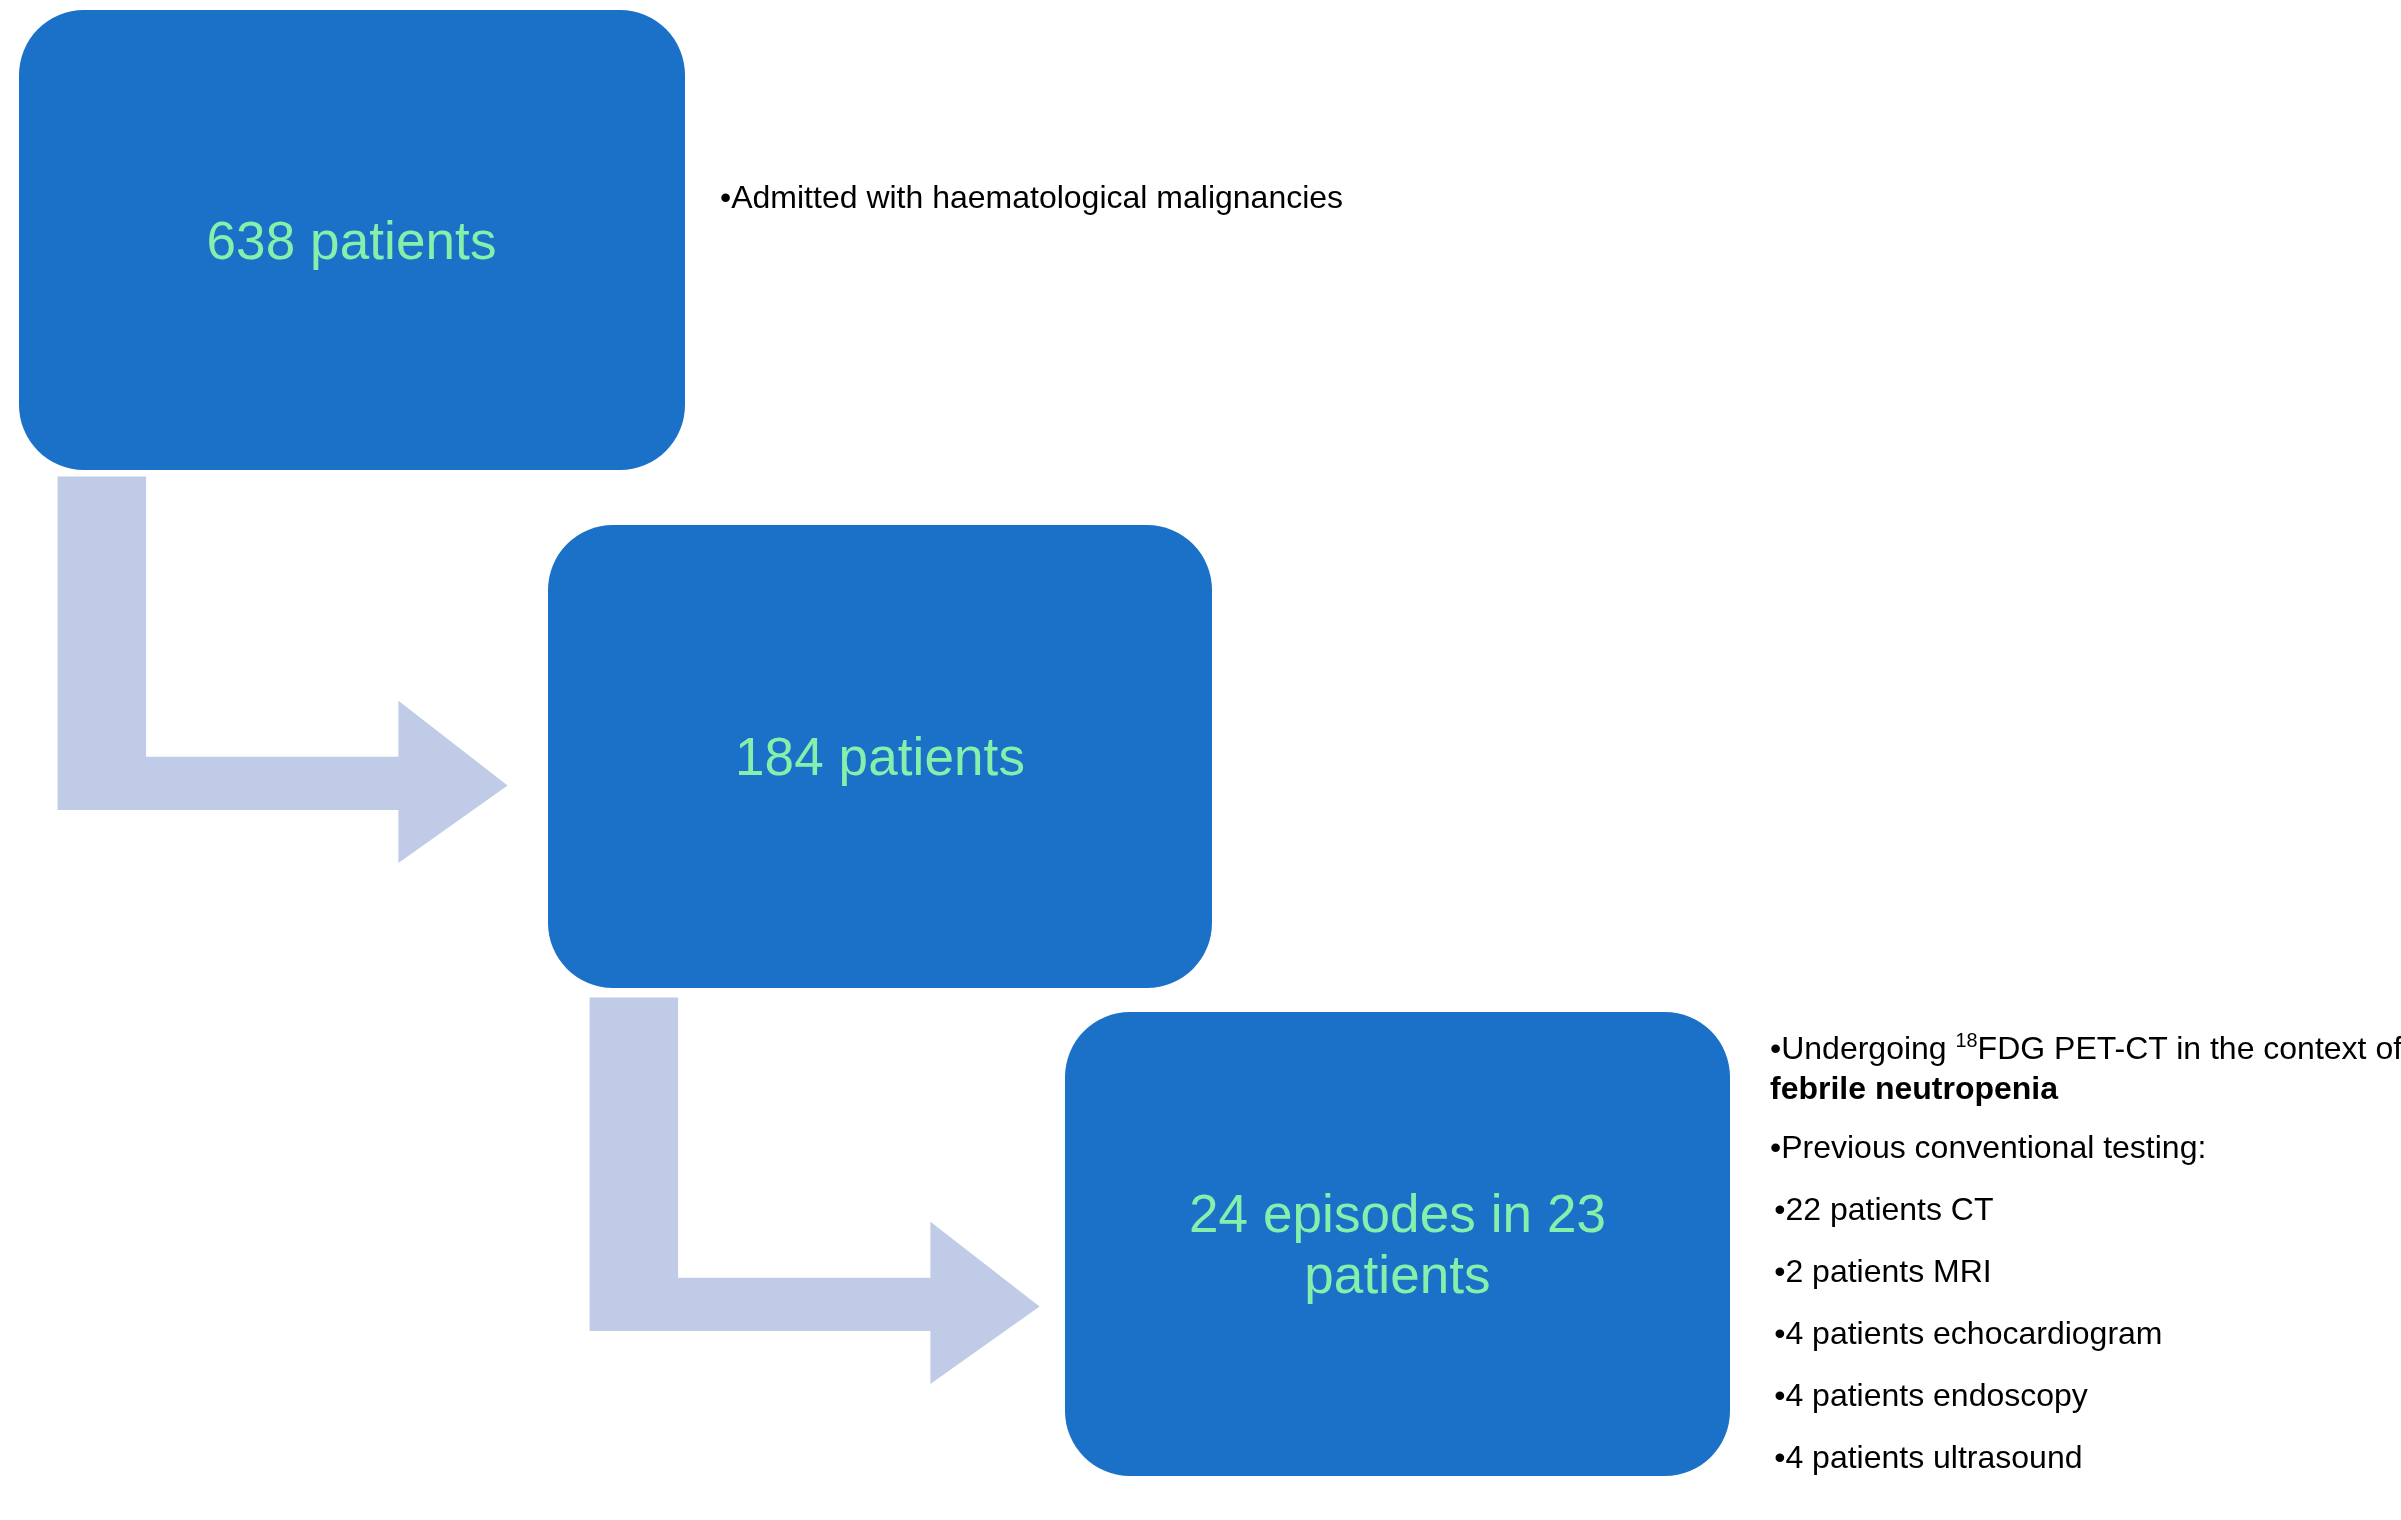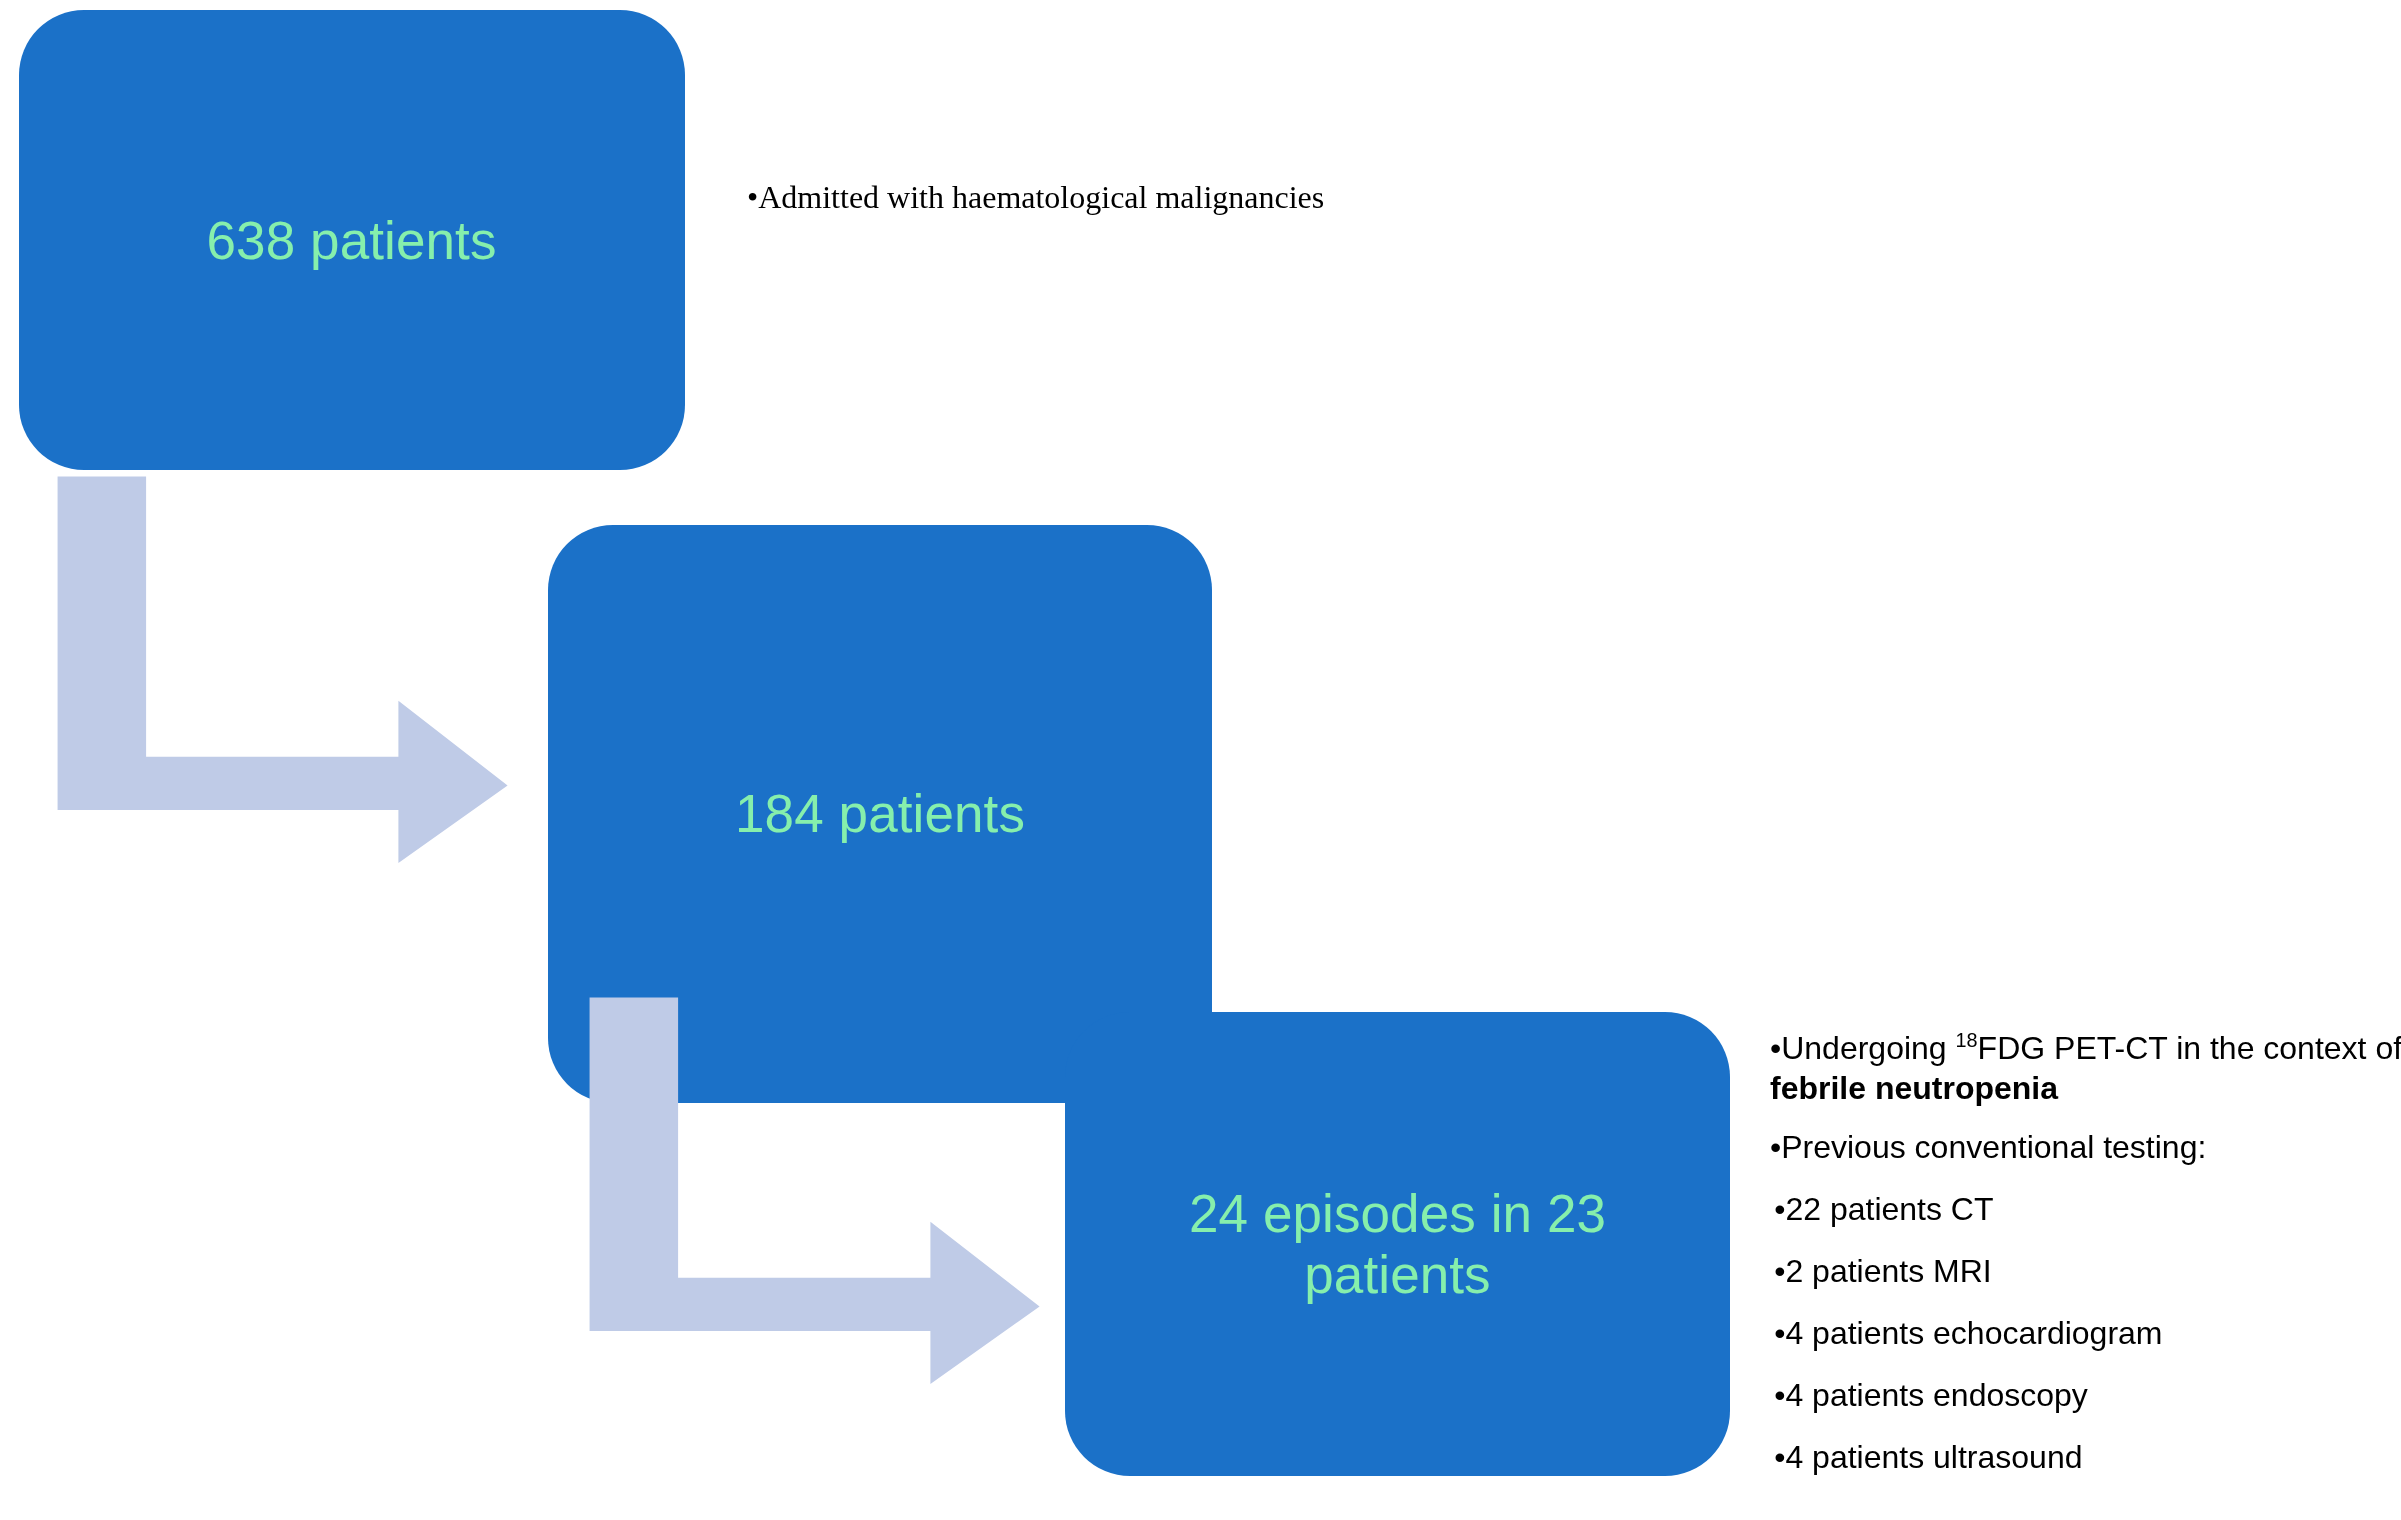--- a/index.html
+++ b/index.html
@@ -35,21 +35,21 @@
     line-height: 1.16;
     text-align: center;
     font-weight: 400;
     letter-spacing: 0.1px;
     padding: 0 29.5px;
     white-space: pre-line;
   }
 
   #node-1 { left: 18.5px;   top: 10.3px;   width: 666px;  height: 460px; }
   #node-1 .node-label { justify-self: center; }
-  #node-2 { left: 548px;  top: 525px;  width: 664px;  height: 578px; }
+  #node-2 { left: 548px;  top: 525px;  width: 664px;  height: 463px; }
   #node-3 { left: 1065px; top: 1012px; width: 665px;  height: 464px; }
 
   
   #node-1 { align-items: center; }
   #node-2 { align-items: center; }
   #node-3 { align-items: center; }
 
   
   .arrow {
     position: absolute;
@@ -73,21 +73,21 @@
     white-space: normal;
   }
   .annot .dot { font-size: 32px; }
   sup {
     font-size: 0.62em;
     vertical-align: super;
     line-height: 0;
   }
   b { font-weight: bold; }
 
-  #annot-1 { left: 747px; top: 177px;  width: 664px; font-family: Liberation Serif, serif; }
+  #annot-1 { left: 720px; top: 177px;  width: 664px; }
   #annot-2 { left: 1277px; top: 694px;  width: 679px; }
 
   #annot-3 {
     left: 1770px;
     top: 1028px;
     width: 635px;
     font-size: 32px;
     line-height: 1.25;
   }
   #annot-3 .sub-list { margin-top: 13.3px; }

